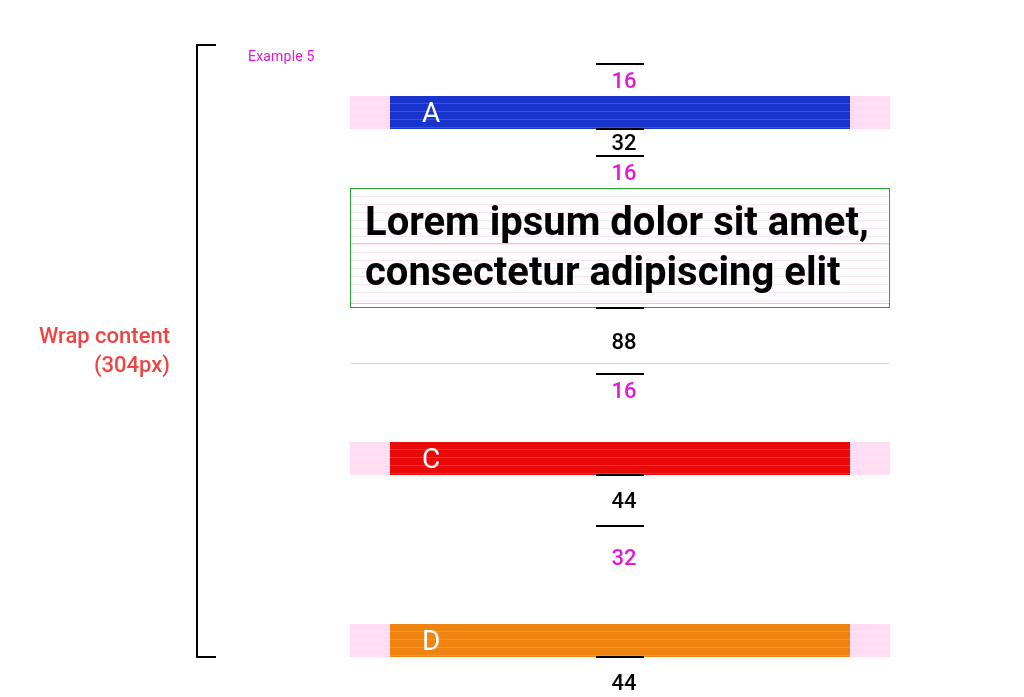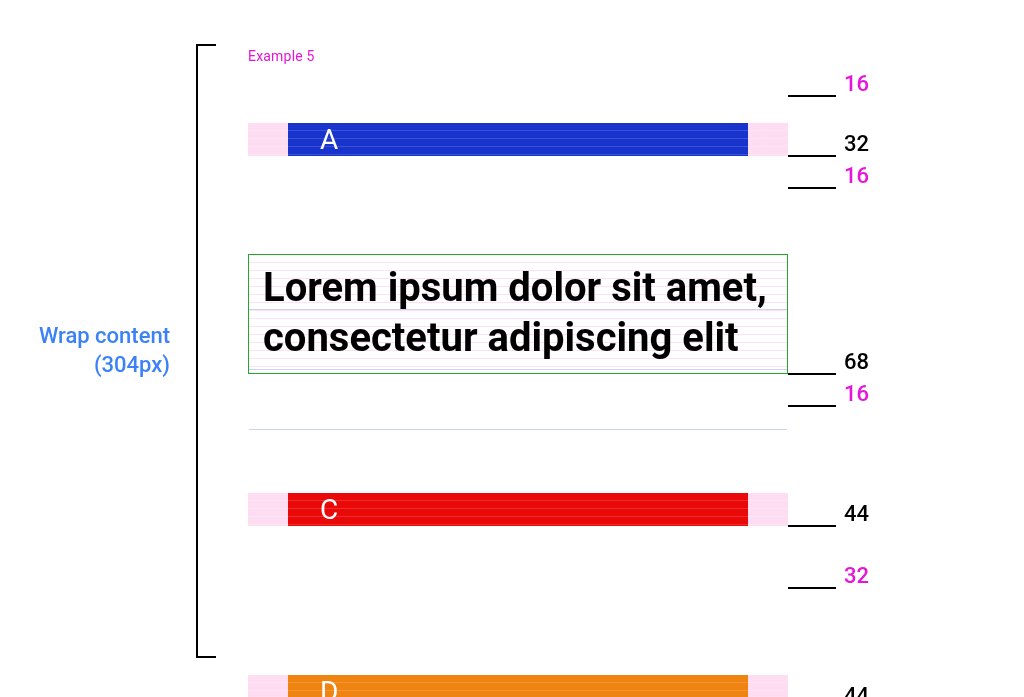--- a/index.html
+++ b/index.html
@@ -17,21 +17,21 @@
     left: 32px;
     top: 44px;
     width: 160px;
     height: 614px;
     display: flex;
     align-items: center;
     justify-content: flex-end;
     text-align: right;
     font-size: 22px;
     font-weight: 500;
-    color: #3b82f6;
+    color: #ef4444;
     line-height: 1.3;
     padding-right: 22px;
   }
   .bracket {
     position: absolute;
     left: 196px;
     top: 44px;
     width: 20px;
     height: 614px;
     border-left: 2px solid #000;
@@ -52,22 +52,22 @@
     color: #e516d9;
     margin-bottom: 0px;
     letter-spacing: 0.2px;
   }
   .stack {
     display: flex;
     flex-direction: column;
   }
   .row {
     display: flex;
-    flex-direction: row;
-    align-items: flex-end;
+    flex-direction: column;
+    align-items: center;
   }
   .content-col {
     width: 540px;
     position: relative;
   }
   .spacer-cell {
     width: 48px;               
     position: relative;
   }
   .size-cell {
@@ -250,21 +250,21 @@
           <div class="baseline b1"></div>
           <div class="baseline b2"></div>
           <div class="baseline b3"></div>
         </div>
         <div class="block-gutter-right"></div>
       </div>
       <div class="spacer-cell">
           <div class="tick"></div>
           <div class="tick bottom"></div>
         </div>
-      <div class="size-cell blk" data-name="block-b-size">68</div>
+      <div class="size-cell blk" data-name="block-b-size">88</div>
     </div>
 
     <div class="row h16" data-name="spacer-after-b-row">
       <div class="content-col">
           <div class="spacer-strip full"></div>
         </div>
       <div class="spacer-cell">
           <div class="spacer-strip full"></div>
           <div class="tick"></div>
           <div class="tick bottom"></div>

